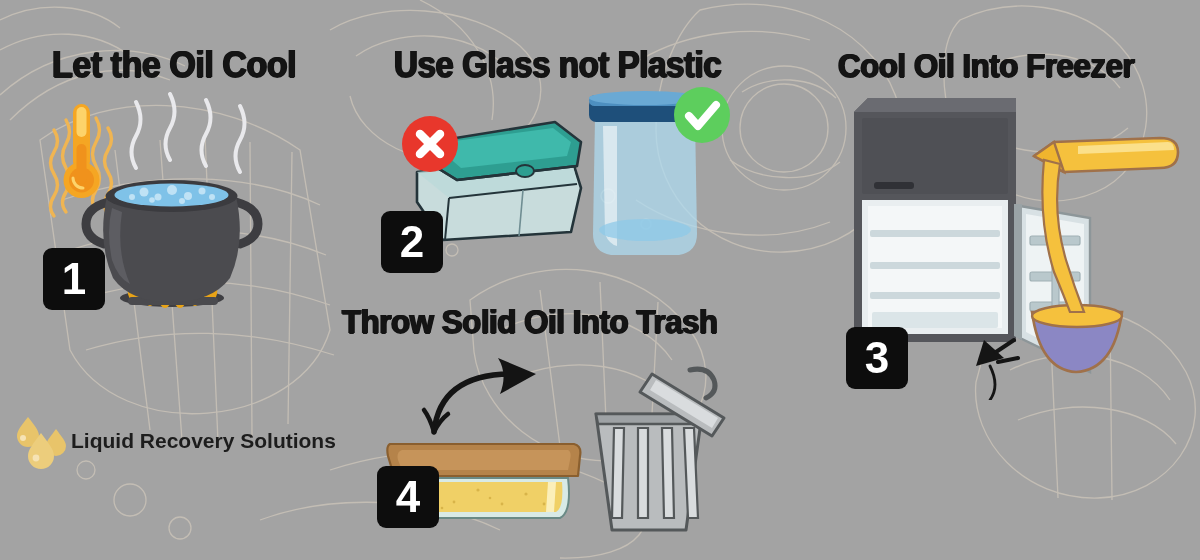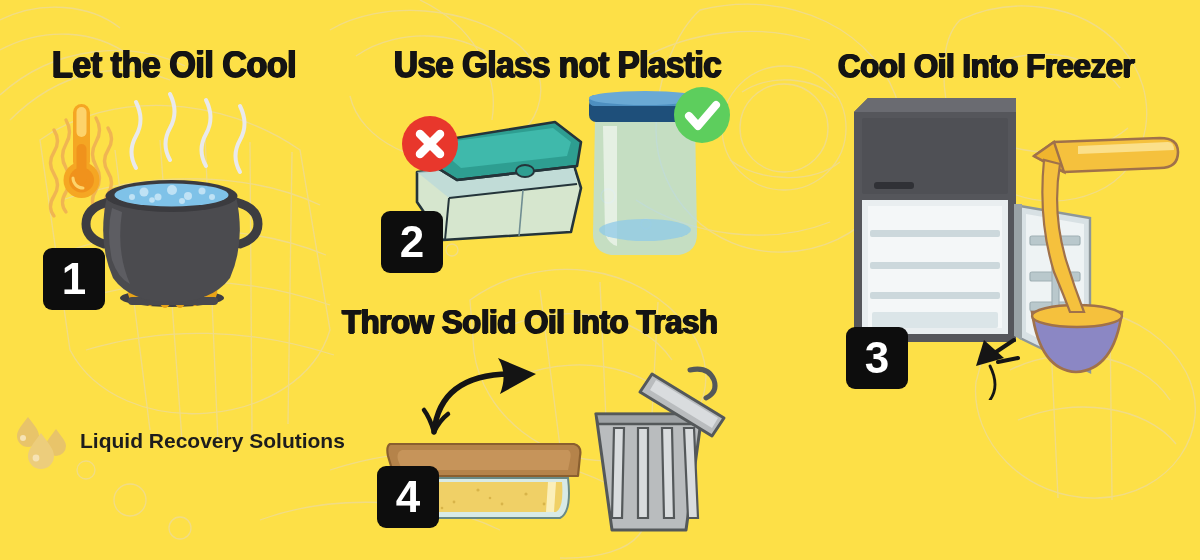--- a/index.html
+++ b/index.html
@@ -5,21 +5,21 @@
   html, body {
     margin: 0;
     padding: 0;
     background: #ffffff;
   }
   #infographic {
     position: relative;
     width: 1200px;
     height: 560px;
     overflow: hidden;
-    background: #fde047;
+    background: #a3a3a3;
     font-family: "Liberation Sans", sans-serif;
   }
 
   
   .bg-watermark {
     position: absolute;
     inset: 0;
     pointer-events: none;
     opacity: 0.5;
   }
@@ -70,21 +70,21 @@
 
   
   #logo-block {
     position: absolute;
     left: 12px;
     top: 410px;
     width: 350px;
     height: 62px;
     display: flex;
     align-items: center;
-    gap: 10px;
+    gap: 1px;
     z-index: 20;
   }
   #logo-mark { width: 58px; height: 56px; flex: 0 0 auto; }
   #logo-text {
     font-family: "Liberation Sans", sans-serif;
     font-weight: 700;
     font-size: 21px;
     color: #1d1d1d;
     white-space: nowrap;
   }

